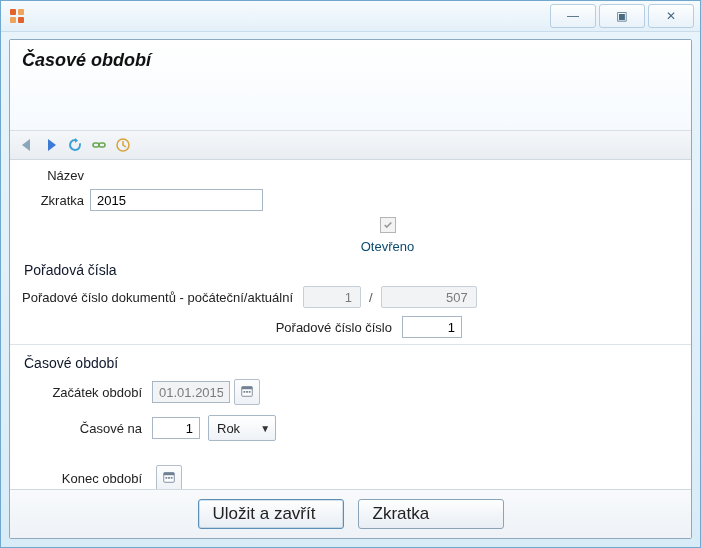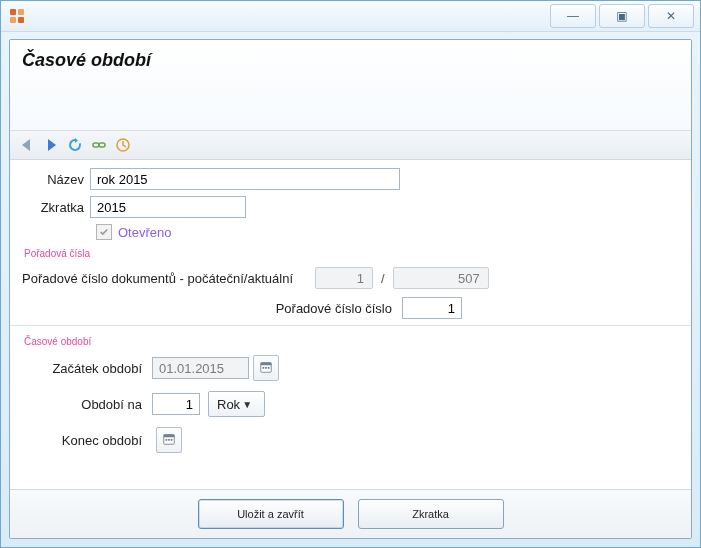--- a/index.html
+++ b/index.html
@@ -109,65 +109,66 @@
     font-size:13px;
     box-sizing:border-box;
     background:#fff;
   }
   input[readonly], input[disabled]{
     background:#f1f3f5;
     color:#7b7b7b;
   }
   .chk-row{
     display:flex;align-items:center;gap:6px;margin-left:74px;margin-top:2px;margin-bottom:8px;
-    color:#8b5cf6;
+    color:#0c4a6e;
+    flex-direction:column;
   }
   .chk-box{
     width:14px;height:14px;border:1px solid #b4b4b4;background:#f3f3f3;display:flex;align-items:center;justify-content:center;
   }
   .section-title{
     margin:4px 0 8px 2px;
-    font-size:10px;
-    color:#ec4899;
+    font-size:14px;
+    color:#0f172a;
   }
   .hr{
     border-top:1px solid #dbe2e9;margin:6px -12px 10px;
   }
   .num-input{
     width:60px;text-align:right;
   }
   .date-input{
-    width:97px;text-align:left;
+    width:78px;text-align:left;
   }
   .calbtn{
     width:24px;height:24px;border:1px solid #b3bfca;background:linear-gradient(#fdfdfd,#eef2f6);display:flex;align-items:center;justify-content:center;margin-left:4px;border-radius:2px;
   }
   .select-box{
-    height:24px;border:1px solid #a7b7c6;background:linear-gradient(#fff,#eef2f6);display:flex;align-items:center;padding:0 12px 0 8px;gap:2px;border-radius:2px;
+    height:24px;border:1px solid #a7b7c6;background:linear-gradient(#fff,#eef2f6);display:flex;align-items:center;padding:0 5px 0 8px;gap:20px;border-radius:2px;
   }
   .select-arrow{font-size:10px;color:#333;}
   .footer{
     position:absolute;
     left:0;right:0;bottom:0;
     height:48px;
     border-top:1px solid #d0d8e0;
     background:linear-gradient(#f8fafc,#eef2f6);
     display:flex;
     align-items:center;
     justify-content:center;
     gap:14px;
   }
   .btn{
     min-width:116px;
     height:28px;
     border:1px solid #8aa3b7;
     background:linear-gradient(#fefefe,#e8eef4);
     border-radius:3px;
-    display:flex;align-items:center;justify-content:center;
-    font-size:11px;
+    display:flex;align-items:center;justify-content:flex-start;
+    font-size:17px;
     color:#222;
     padding:0 14px;
   }
   .btn.primary{
     border-color:#5b8fb8;
     box-shadow:0 0 0 1px rgba(91,143,184,.25) inset;
   }
   .right-align-label{
     text-align:right;
   }
@@ -237,41 +238,40 @@
           <circle cx="8" cy="8" r="6" fill="none" stroke="#d6a23a" stroke-width="1.5"></circle>
           <path d="M8 4v4l3 2" stroke="#d6a23a" stroke-width="1.5" fill="none"></path>
         </svg>
       </span>
     </div>
 
     <div class="form-area">
 
       <div class="form-row">
         <div class="label-col">Název</div>
-        <input type="text" style="width: 310px;" value="rok 2015">
       </div>
 
       <div class="form-row">
         <div class="label-col">Zkratka</div>
-        <input type="text" style="width: 156px;" value="2015">
+        <input type="text" style="width: 173px;" value="2015">
       </div>
 
       <div class="chk-row">
         <span class="chk-box">
           <svg viewBox="0 0 12 12" width="10" height="10">
               <path d="M2 6l2.5 2.5L10 3" stroke="#9a9a9a" stroke-width="2" fill="none"></path>
             </svg>
         </span>
         <span>Otevřeno</span>
       </div>
 
       <div class="section-title">Pořadová čísla</div>
 
       <div class="form-row">
-        <div style="flex:0 0 auto;padding-right:22px">Pořadové číslo dokumentů - počáteční/aktuální</div>
+        <div style="flex:0 0 auto;padding-right:10px">Pořadové číslo dokumentů - počáteční/aktuální</div>
         <div class="ro-box" style="width:58px">1</div>
         <div style="padding:0 8px;color:#555">/</div>
         <div class="ro-box" style="width:96px">507</div>
       </div>
 
       <div class="form-row" style="margin-top:8px">
         <div style="width:370px" class="right-align-label">Pořadové číslo číslo</div>
         <div style="width:10px"></div>
         <input type="text" class="num-input" style="text-align: right;" value="1">
       </div>
@@ -291,31 +291,31 @@
                 <rect x="2" y="3" width="12" height="3" fill="#6f8193"></rect>
                 <rect x="4" y="8" width="2" height="2" fill="#6f8193"></rect>
                 <rect x="7" y="8" width="2" height="2" fill="#6f8193"></rect>
                 <rect x="10" y="8" width="2" height="2" fill="#6f8193"></rect>
               </svg>
           </span>
         </div>
       </div>
 
       <div class="form-row" style="margin-top:10px">
-        <div style="width:120px" class="right-align-label">Období na</div>
+        <div style="width:120px" class="right-align-label">Časové na</div>
         <div style="width:10px"></div>
         <input type="text" style="width: 48px; text-align: right;" value="1">
         <div style="width:8px"></div>
         <div class="select-box">
           <span>Rok</span>
           <span class="select-arrow">▼</span>
         </div>
       </div>
 
-      <div class="form-row" style="margin-top:10px">
+      <div class="form-row" style="margin-top:24px">
         <div style="width:120px" class="right-align-label">Konec období</div>
         <div style="width:10px"></div>
         <div class="calbtn">
           <span>
             <svg viewBox="0 0 16 16" width="14" height="14">
                 <rect x="2" y="3" width="12" height="11" rx="1" fill="#fff" stroke="#6f8193"></rect>
                 <rect x="2" y="3" width="12" height="3" fill="#6f8193"></rect>
                 <rect x="4" y="8" width="2" height="2" fill="#6f8193"></rect>
                 <rect x="7" y="8" width="2" height="2" fill="#6f8193"></rect>
                 <rect x="10" y="8" width="2" height="2" fill="#6f8193"></rect>

